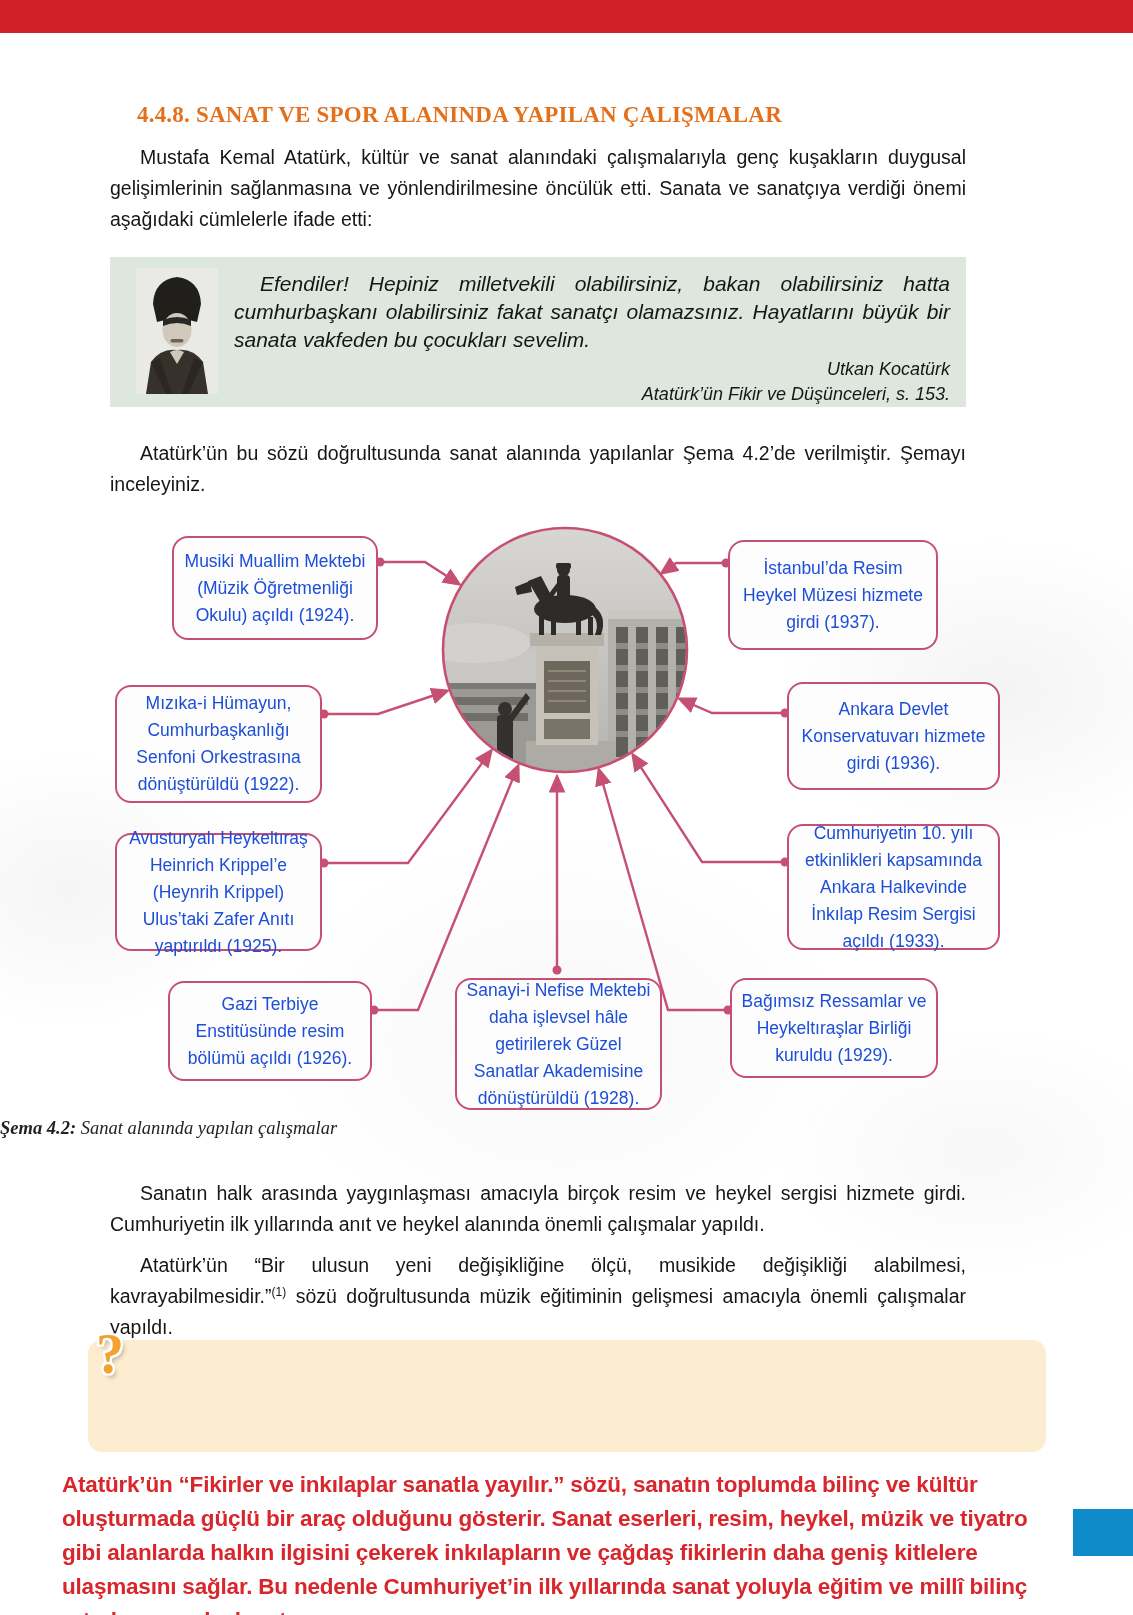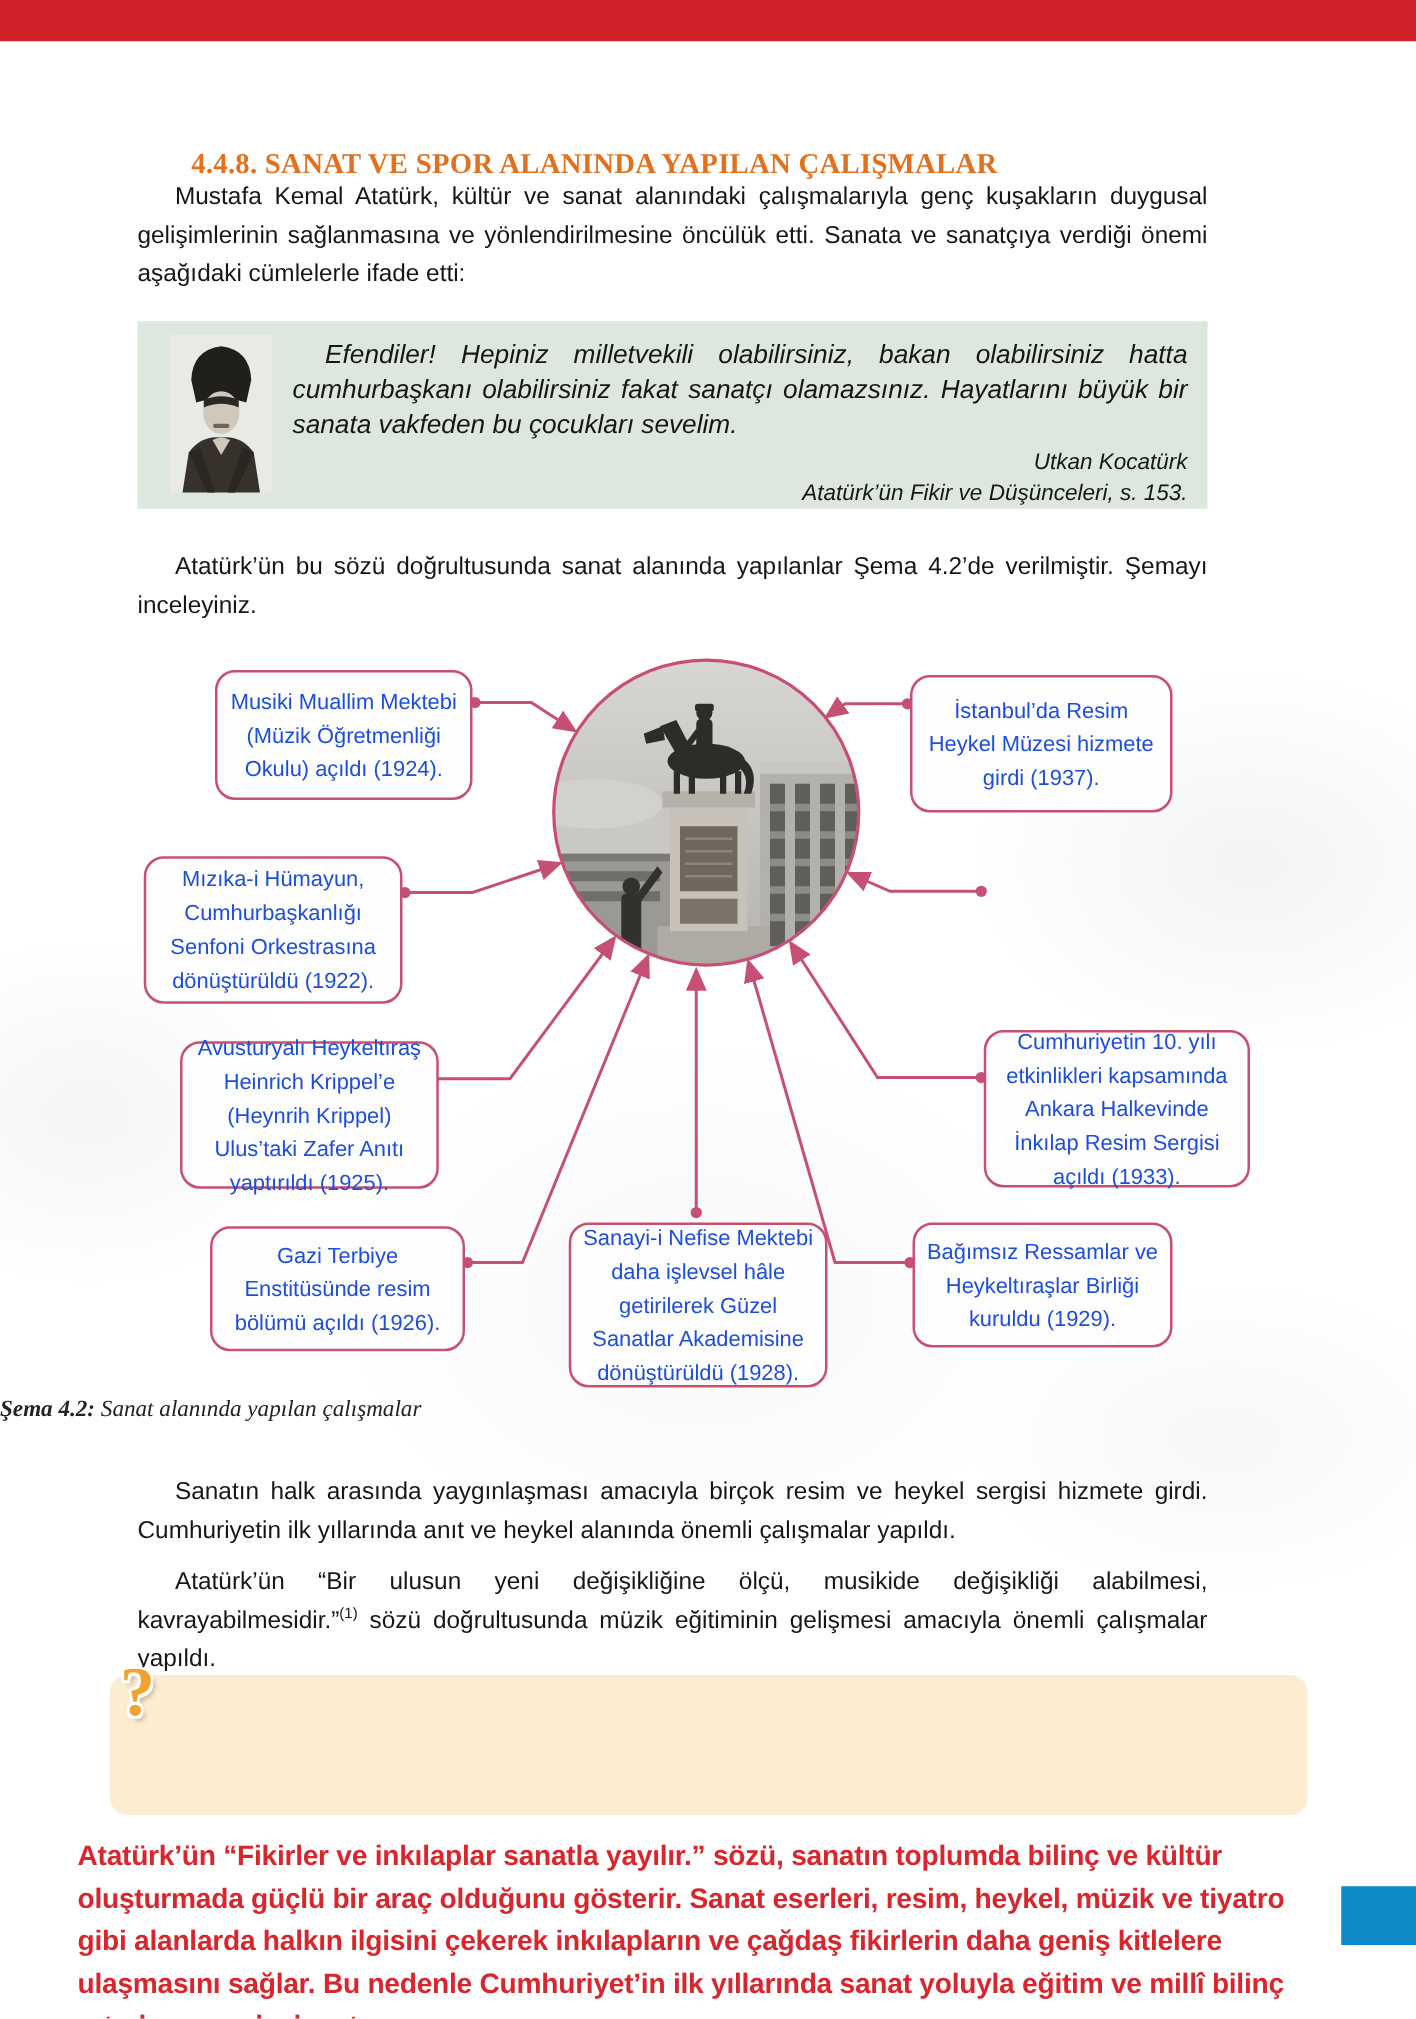--- a/index.html
+++ b/index.html
@@ -8,21 +8,21 @@
     position:relative;width:1133px;height:1615px;overflow:hidden;background:#ffffff;
     font-family:"Liberation Sans",sans-serif;color:#161616;
     background-image:
       radial-gradient(ellipse 320px 220px at 1000px 690px, rgba(60,60,60,0.06), transparent 70%),
       radial-gradient(ellipse 260px 200px at 70px 890px, rgba(60,60,60,0.05), transparent 70%),
       radial-gradient(ellipse 420px 300px at 560px 1040px, rgba(60,60,60,0.04), transparent 70%),
       radial-gradient(ellipse 300px 180px at 980px 1150px, rgba(60,60,60,0.04), transparent 70%);
   }
   .topbar{position:absolute;left:0;top:0;width:1133px;height:33px;background:#cf2127;}
   .heading{
-    position:absolute;left:137px;top:102px;margin:16px;
+    position:absolute;left:137px;top:102px;margin:0;
     font-family:"Liberation Serif",serif;font-weight:700;font-size:23px;color:#e2701c;letter-spacing:.2px;
   }
   .para{position:absolute;margin:0;font-size:19.5px;line-height:31px;text-align:justify;text-indent:30px;}
   .intro{left:110px;top:142px;width:856px;}
   .lead{left:110px;top:438px;width:856px;}
   .p3{left:110px;top:1178px;width:856px;}
   .p4{left:110px;top:1250px;width:856px;}
   sup{font-size:12px;line-height:0;}
   
   .quotebox{position:absolute;left:110px;top:257px;width:856px;height:150px;background:#dde7de;}
@@ -34,21 +34,21 @@
   .diagram{position:absolute;left:0;top:515px;width:1133px;height:600px;}
   .connectors{position:absolute;left:0;top:0;}
   .photo-circle{position:absolute;left:440px;top:10px;width:250px;height:250px;}
   .dbox{
     position:absolute;display:flex;align-items:center;justify-content:center;
     background:#fdfdfd;border:2px solid #c65073;border-radius:16px;
     font-size:17.5px;line-height:27px;text-align:center;color:#1d4ed8;padding:4px 9px;box-sizing:border-box;
   }
   .b1{left:172px;top:21px;width:206px;height:104px;}
   .b2{left:115px;top:170px;width:207px;height:118px;}
-  .b3{left:115px;top:318px;width:207px;height:118px;margin-left:29px;}
+  .b3{left:115px;top:318px;width:207px;height:118px;}
   .b4{left:168px;top:466px;width:204px;height:100px;}
   .b5{left:455px;top:463px;width:207px;height:132px;}
   .b6{left:730px;top:463px;width:208px;height:100px;}
   .b7{left:728px;top:25px;width:210px;height:110px;}
   .b8{left:787px;top:167px;width:213px;height:108px;}
   .b9{left:787px;top:309px;width:213px;height:126px;}
   .caption{position:absolute;left:0;top:1118px;width:1133px;text-align:left;
     font-family:"Liberation Serif",serif;font-style:italic;font-size:18.5px;color:#222;}
   .cap-label{font-weight:700;}
   
@@ -193,20 +193,21 @@
       <circle cx="125" cy="125" r="122" fill="none" stroke="#c65073" stroke-width="2.6"></circle>
     </svg>
 
     <div class="dbox b1">Musiki Muallim Mektebi (Müzik Öğretmenliği Okulu) açıldı (1924).</div>
     <div class="dbox b2">Mızıka-i Hümayun, Cumhurbaşkanlığı Senfoni Orkestrasına dönüştürüldü (1922).</div>
     <div class="dbox b3">Avusturyalı Heykeltıraş Heinrich Krippel’e (Heynrih Krippel) Ulus’taki Zafer Anıtı yaptırıldı (1925).</div>
     <div class="dbox b4">Gazi Terbiye Enstitüsünde resim bölümü açıldı (1926).</div>
     <div class="dbox b5">Sanayi-i Nefise Mektebi daha işlevsel hâle getirilerek Güzel Sanatlar Akademisine dönüştürüldü (1928).</div>
     <div class="dbox b6">Bağımsız Ressamlar ve Heykeltıraşlar Birliği kuruldu (1929).</div>
     <div class="dbox b7">İstanbul’da Resim Heykel Müzesi hizmete girdi (1937).</div>
+    <div class="dbox b8">Ankara Devlet Konservatuvarı hizmete girdi (1936).</div>
     <div class="dbox b9">Cumhuriyetin 10. yılı etkinlikleri kapsamında Ankara Halkevinde İnkılap Resim Sergisi açıldı (1933).</div>
   </div>
 
   <div class="caption">
     <span class="cap-label">Şema 4.2:</span><span class="cap-text"> Sanat alanında yapılan çalışmalar</span>
   </div>
 
   <p class="para p3">Sanatın halk arasında yaygınlaşması amacıyla birçok resim ve heykel sergisi hizmete girdi. Cumhuriyetin ilk yıllarında anıt ve heykel alanında önemli çalışmalar yapıldı.</p>
 
   <p class="para p4"><span>Atatürk’ün “Bir ulusun yeni değişikliğine ölçü, musikide değişikliği alabilmesi, kavrayabilmesidir.”</span><sup>(1)</sup><span> sözü doğrultusunda müzik eğitiminin gelişmesi amacıyla önemli çalışmalar yapıldı.</span></p>

